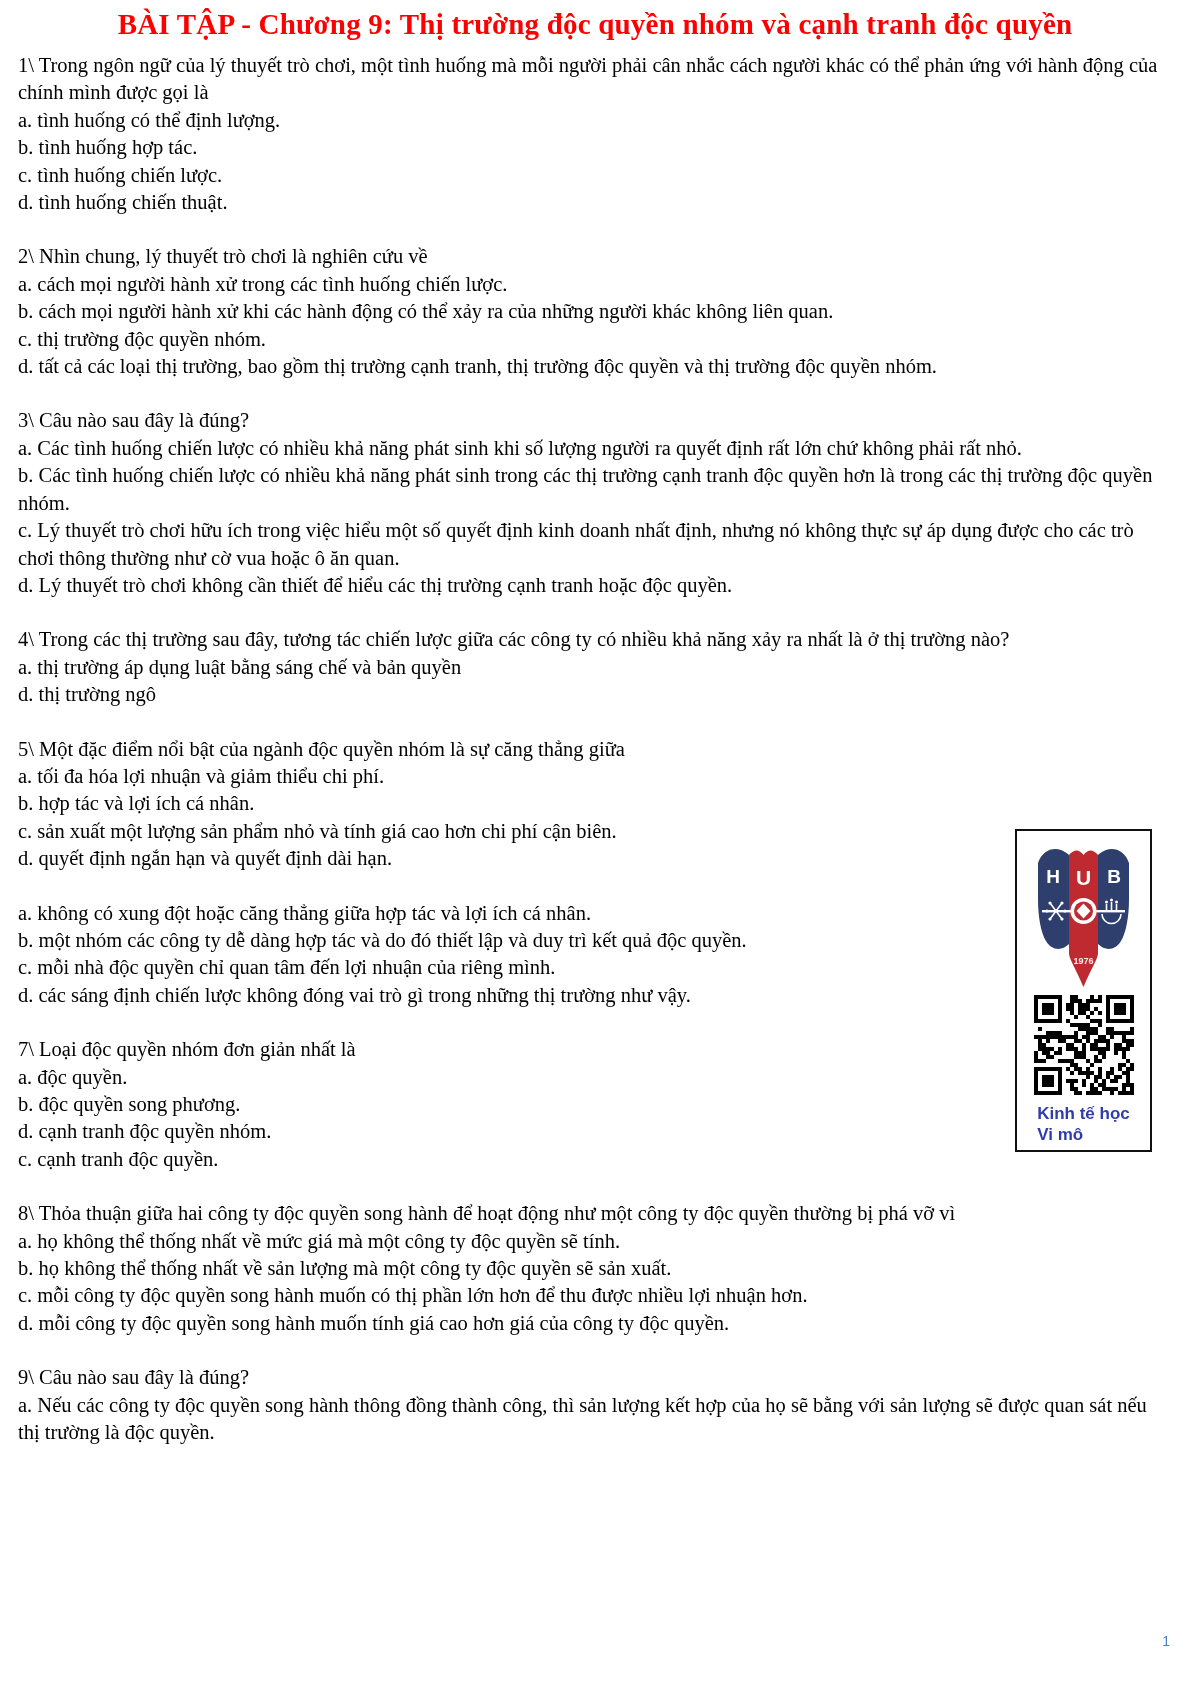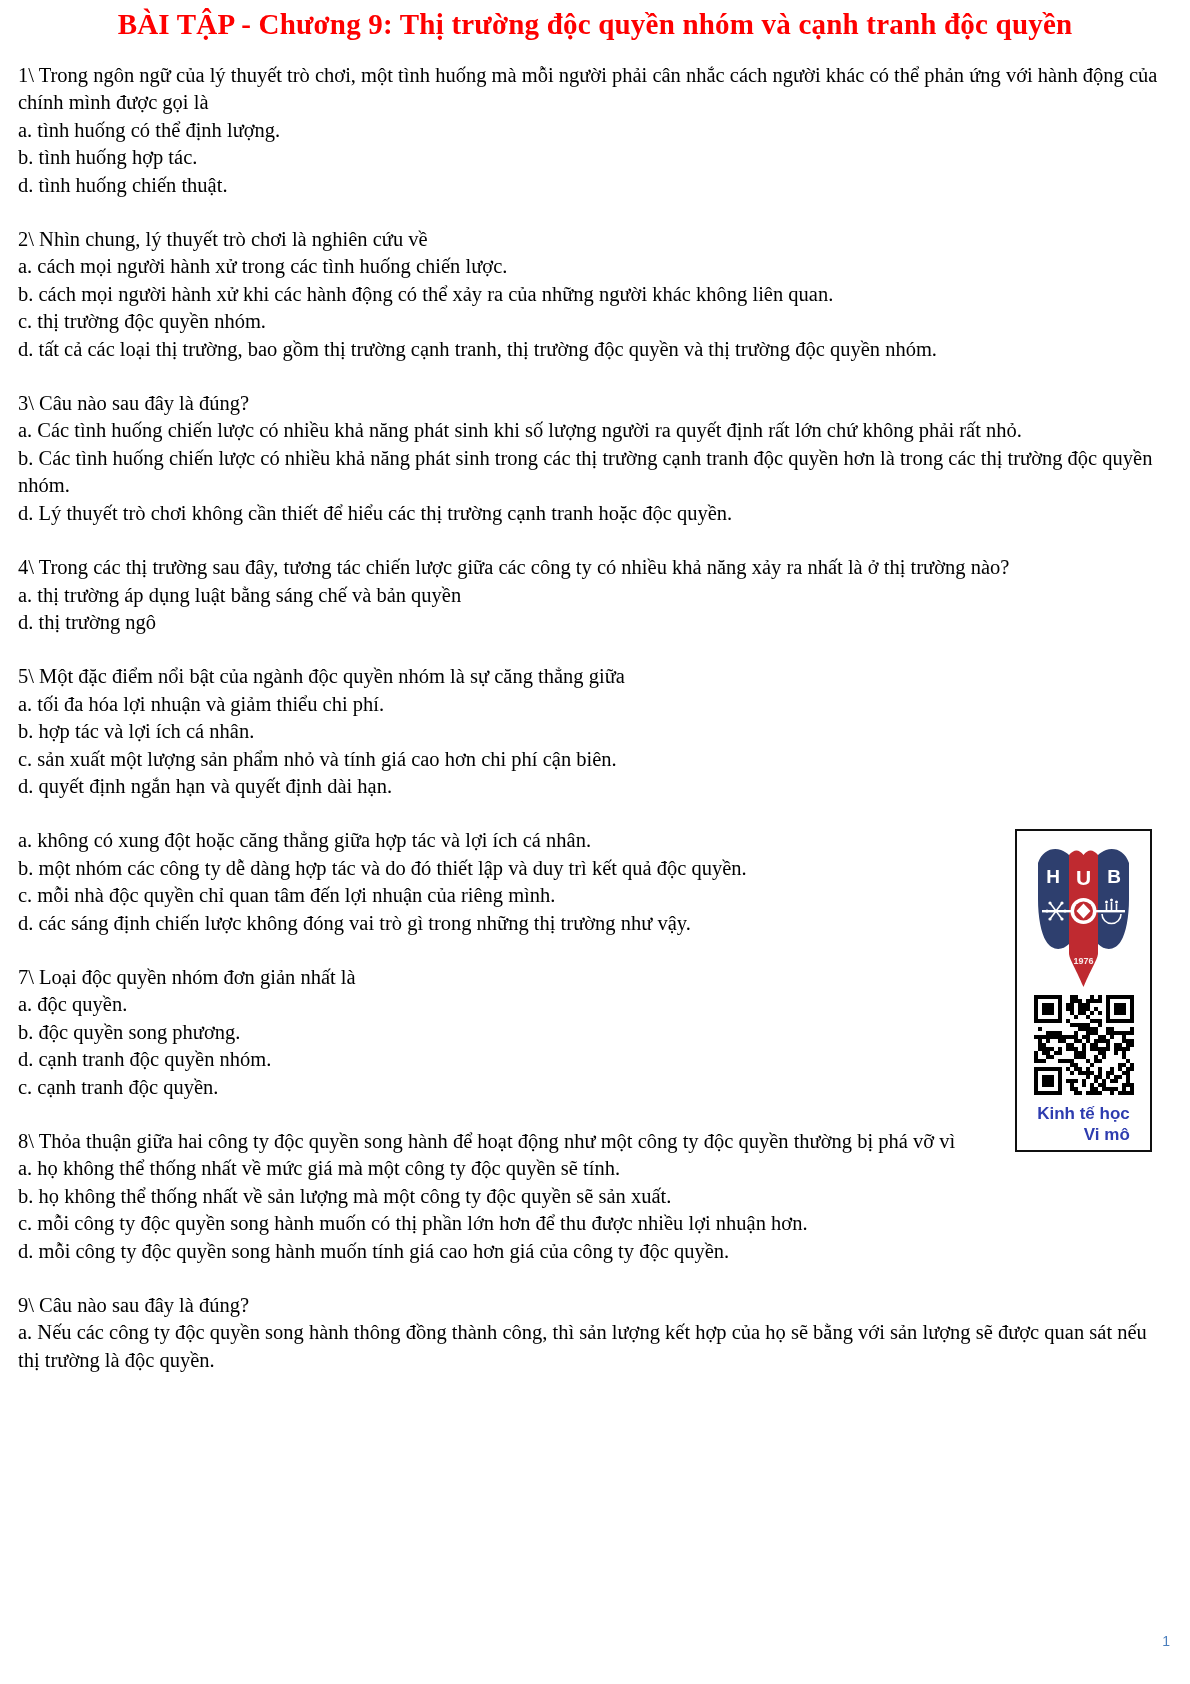--- a/index.html
+++ b/index.html
@@ -5,34 +5,34 @@
   html,body{margin:0;padding:0;background:#fff;}
   .page{
     position:relative;width:1190px;height:1684px;background:#ffffff;overflow:hidden;
     font-family:"Liberation Serif","DejaVu Serif",serif;color:#000;
   }
   .title{
     position:absolute;top:8px;left:0;width:100%;margin:0;text-align:center;
     font-size:29px;font-weight:700;color:#fe0000;letter-spacing:0.2px;
   }
   .content{
-    position:absolute;top:62px;left:18px;width:1142px;
+    position:absolute;top:52px;left:18px;width:1142px;
     font-size:20.5px;line-height:27.4px;text-align:left;
   }
   .question{margin:0 0 27px 0;}
   .question p{margin:0;}
   .logo-box{
     position:absolute;left:1015px;top:829px;width:137px;height:323px;
     border:2.5px solid #101010;box-sizing:border-box;background:#fff;
     display:flex;flex-direction:column;align-items:center;
   }
   .shield{margin-top:10px;display:block;}
   .qr{width:100px;height:100px;margin-top:6px;}
   .caption{
-    margin-top:8px;text-align:right;
+    margin-top:8px;text-align:left;
     font-family:"Liberation Sans","DejaVu Sans",sans-serif;
     font-weight:700;font-size:17px;line-height:21px;color:#2e3caf;
   }
   .page-num{
     position:absolute;right:20px;top:1633px;
     font-family:"Liberation Sans","DejaVu Sans",sans-serif;
     font-size:14px;color:#4a7ebd;
   }
   .shield text{font-family:"Liberation Sans","DejaVu Sans",sans-serif;font-weight:700;}
 </style>
@@ -42,35 +42,37 @@
 <div class="page">
 
   <h1 class="title">BÀI TẬP - Chương 9: Thị trường độc quyền nhóm và cạnh tranh độc quyền</h1>
 
   <div class="content">
 
     <div class="question">
       <p>1\ Trong ngôn ngữ của lý thuyết trò chơi, một tình huống mà mỗi người phải cân nhắc cách người khác có thể phản ứng với hành động của chính mình được gọi là</p>
       <p>a. tình huống có thể định lượng.</p>
       <p>b. tình huống hợp tác.</p>
+      <p>c. tình huống chiến lược.</p>
       <p>d. tình huống chiến thuật.</p>
     </div>
 
     <div class="question">
       <p>2\ Nhìn chung, lý thuyết trò chơi là nghiên cứu về</p>
       <p>a. cách mọi người hành xử trong các tình huống chiến lược.</p>
       <p>b. cách mọi người hành xử khi các hành động có thể xảy ra của những người khác không liên quan.</p>
       <p>c. thị trường độc quyền nhóm.</p>
       <p>d. tất cả các loại thị trường, bao gồm thị trường cạnh tranh, thị trường độc quyền và thị trường độc quyền nhóm.</p>
     </div>
 
     <div class="question">
       <p>3\ Câu nào sau đây là đúng?</p>
       <p>a. Các tình huống chiến lược có nhiều khả năng phát sinh khi số lượng người ra quyết định rất lớn chứ không phải rất nhỏ.</p>
       <p>b. Các tình huống chiến lược có nhiều khả năng phát sinh trong các thị trường cạnh tranh độc quyền hơn là trong các thị trường độc quyền nhóm.</p>
+      <p>c. Lý thuyết trò chơi hữu ích trong việc hiểu một số quyết định kinh doanh nhất định, nhưng nó không thực sự áp dụng được cho các trò chơi thông thường như cờ vua hoặc ô ăn quan.</p>
       <p>d. Lý thuyết trò chơi không cần thiết để hiểu các thị trường cạnh tranh hoặc độc quyền.</p>
     </div>
 
     <div class="question">
       <p>4\ Trong các thị trường sau đây, tương tác chiến lược giữa các công ty có nhiều khả năng xảy ra nhất là ở thị trường nào?</p>
       <p>a. thị trường áp dụng luật bằng sáng chế và bản quyền</p>
       <p>d. thị trường ngô</p>
     </div>
 
     <div class="question">

